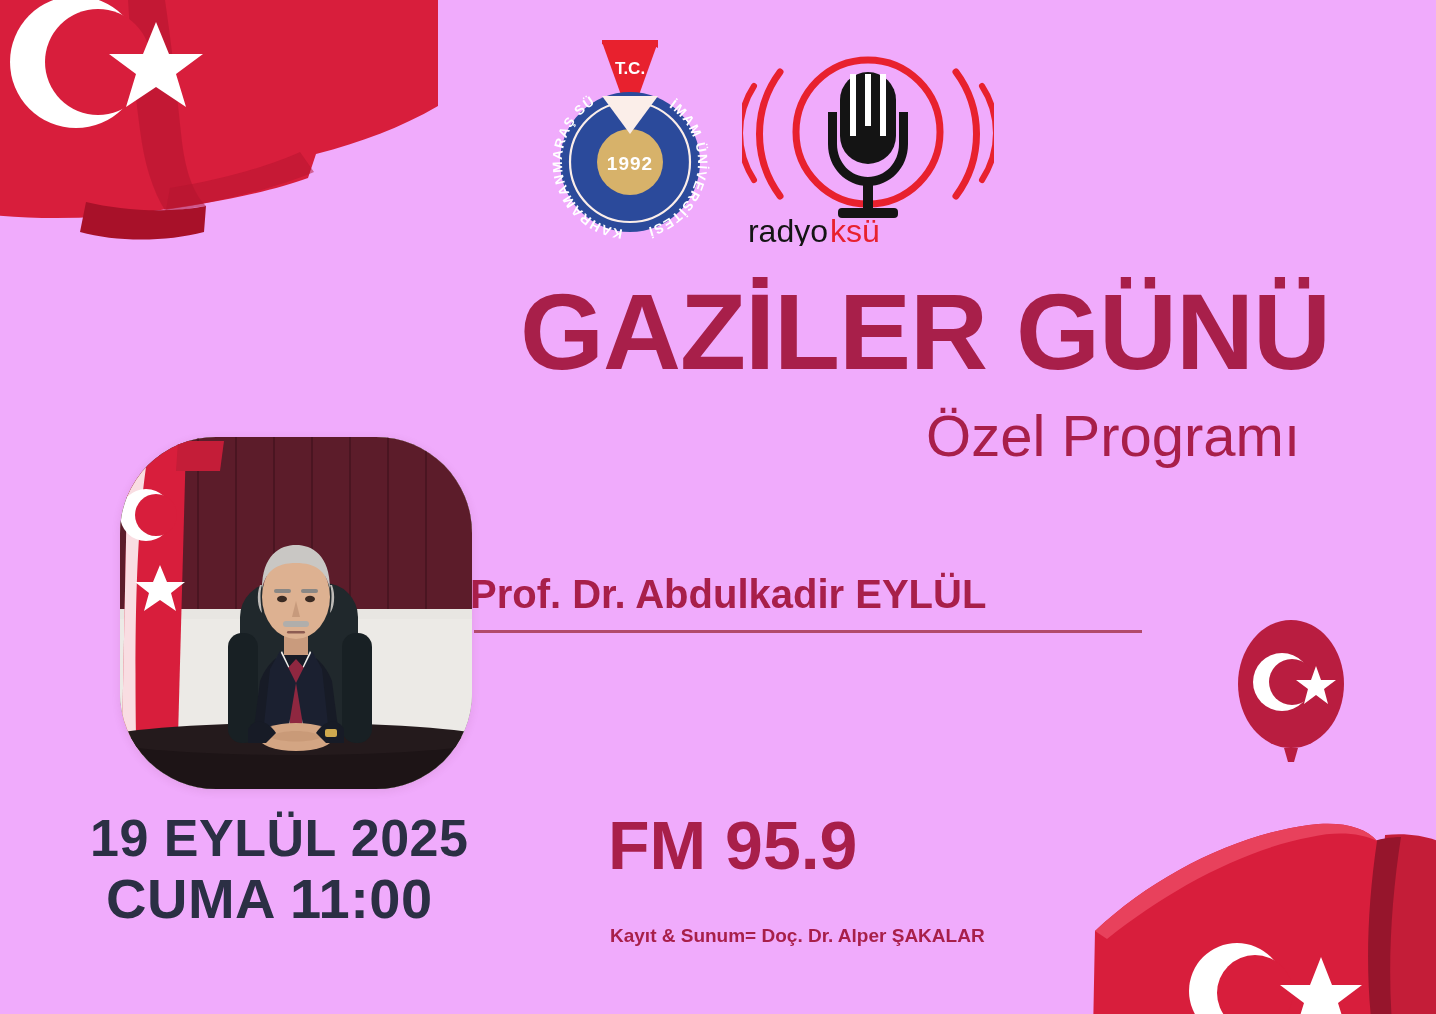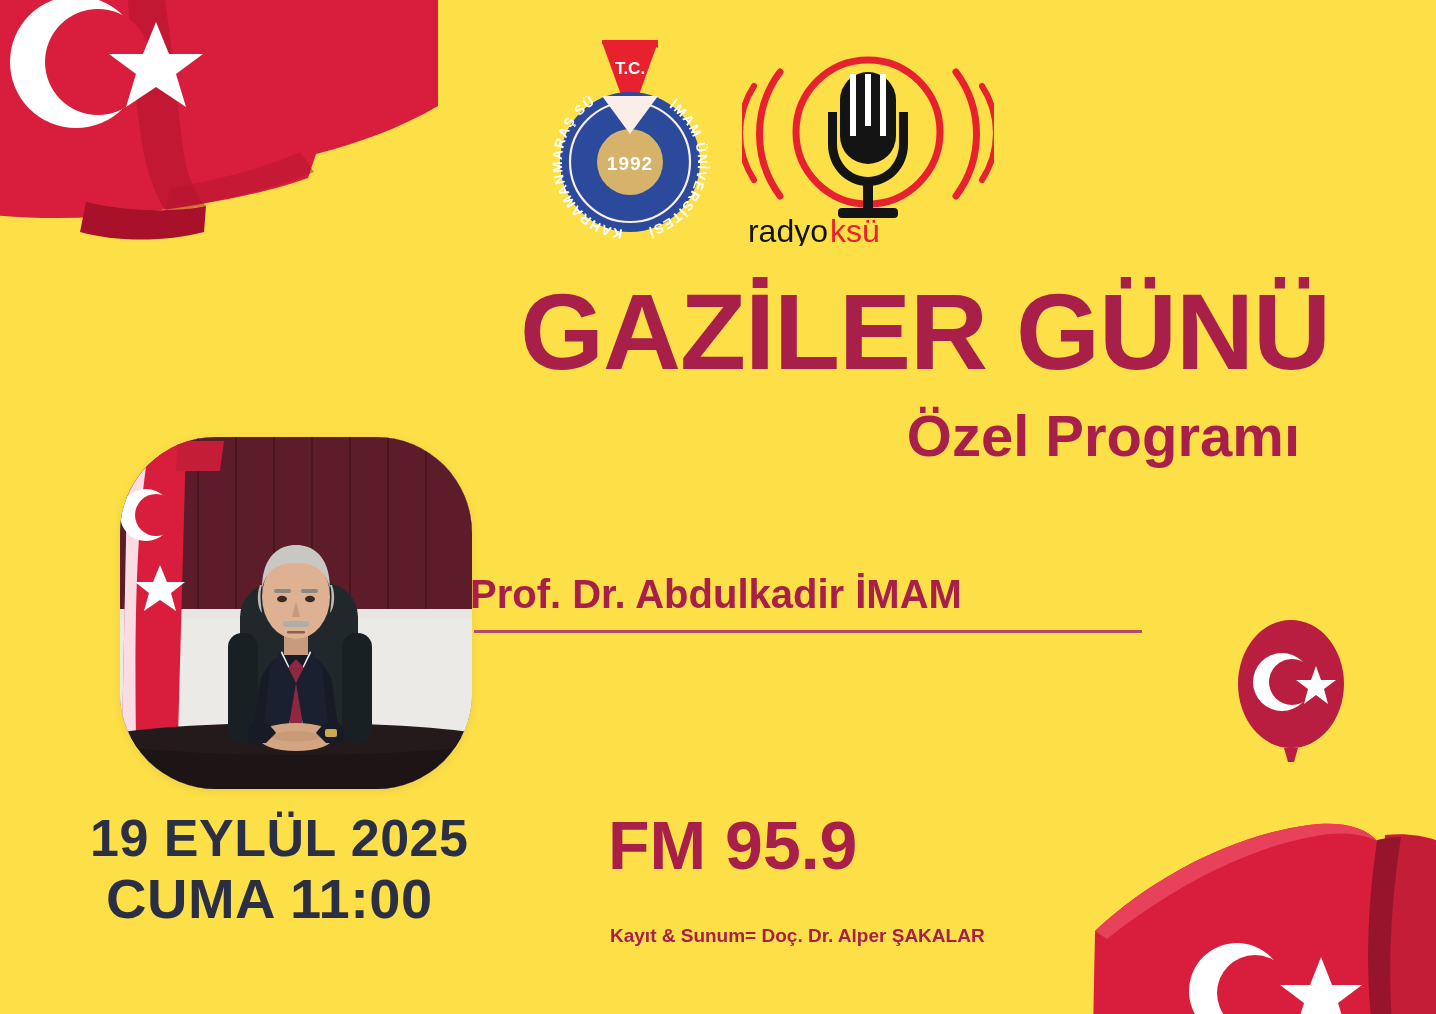--- a/index.html
+++ b/index.html
@@ -6,21 +6,21 @@
   html,body{margin:0;padding:0;}
   body{
     width:1436px;height:1014px;
     background:#fbeee9;
     font-family:"Liberation Sans", sans-serif;
     overflow:hidden;
   }
   #poster{
     position:relative;
     width:1436px;height:1014px;
-    background:#fde047;
+    background:#f0abfc;
     overflow:hidden;
   }
 
   
   .flag-tl{position:absolute;left:-30px;top:-34px;width:470px;height:290px;}
   .flag-br{position:absolute;left:1085px;top:805px;width:380px;height:230px;}
   .balloon{position:absolute;left:1232px;top:612px;width:118px;height:172px;}
 
   
   .logo-univ{position:absolute;left:540px;top:34px;width:180px;height:208px;}
@@ -33,21 +33,21 @@
     font-size:108px;line-height:1.0;
     font-weight:bold;
     letter-spacing:-1px;
     color:#a81f4a;
     white-space:nowrap;
   }
   .subhead{
     position:absolute;left:0;top:404px;width:1300px;
     text-align:right;
     font-size:58px;line-height:1.1;
-    font-weight:bold;
+    font-weight:normal;
     color:#a81f4a;
     letter-spacing:0px;
   }
 
   
   .portrait{
     position:absolute;left:120px;top:437px;
     width:352px;height:352px;
     border-radius:96px;
     overflow:hidden;
@@ -279,21 +279,21 @@
         <path d="M150,300 C160,292 192,292 202,300 C192,306 160,306 150,300 Z" fill="#c99a78"></path>
 
         <path d="M128,292 C136,278 150,286 156,296 L146,306 L128,306 Z" fill="#171b26"></path>
         <path d="M224,292 C216,278 202,286 196,296 L206,306 L224,306 Z" fill="#171b26"></path>
 
         <rect x="205" y="292" width="12" height="8" rx="2" fill="#cfa94e"></rect>
       </g>
     </svg>
   </div>
 
-  <div class="speaker-name">Prof. Dr. Abdulkadir İMAM</div>
+  <div class="speaker-name">Prof. Dr. Abdulkadir EYLÜL</div>
   <div class="speaker-rule"></div>
 
   <div class="date-line1">19 EYLÜL 2025</div>
   <div class="date-line2">CUMA 11:00</div>
 
   <div class="fm">FM 95.9</div>
   <div class="credit">Kayıt &amp; Sunum= Doç. Dr. Alper ŞAKALAR</div>
 
   <div class="balloon">
     <svg viewBox="0 0 118 172" width="118" height="172">

